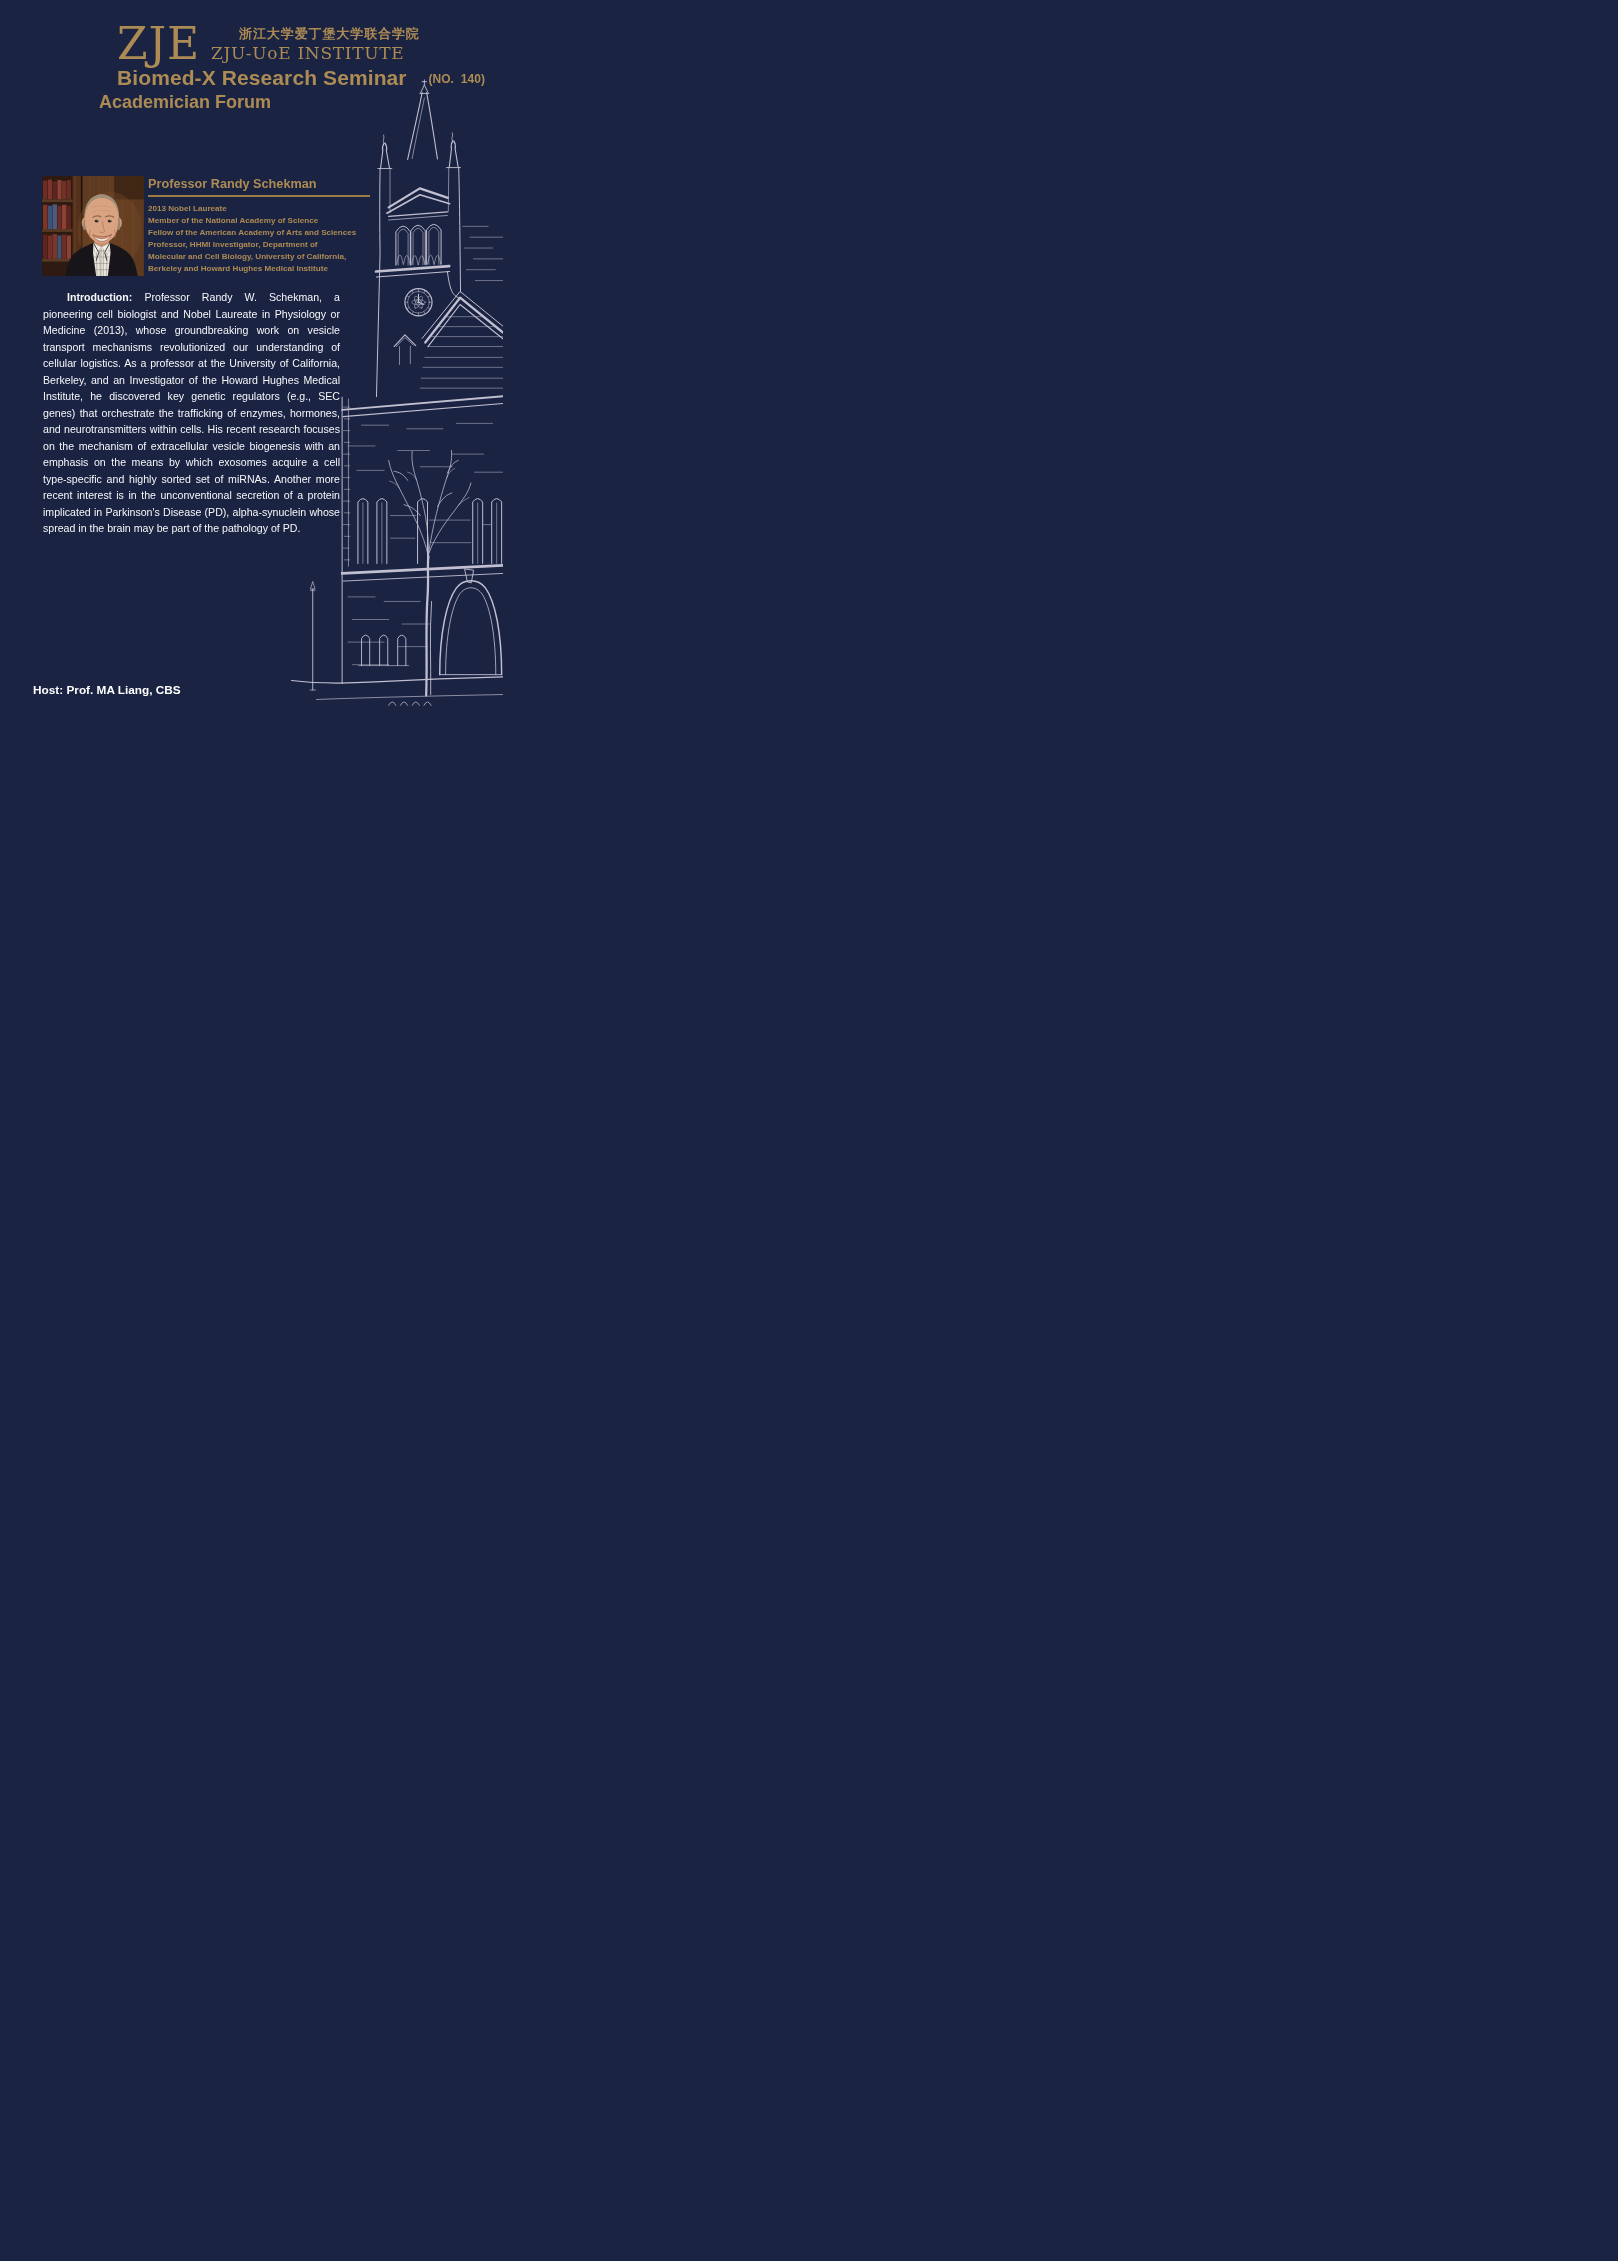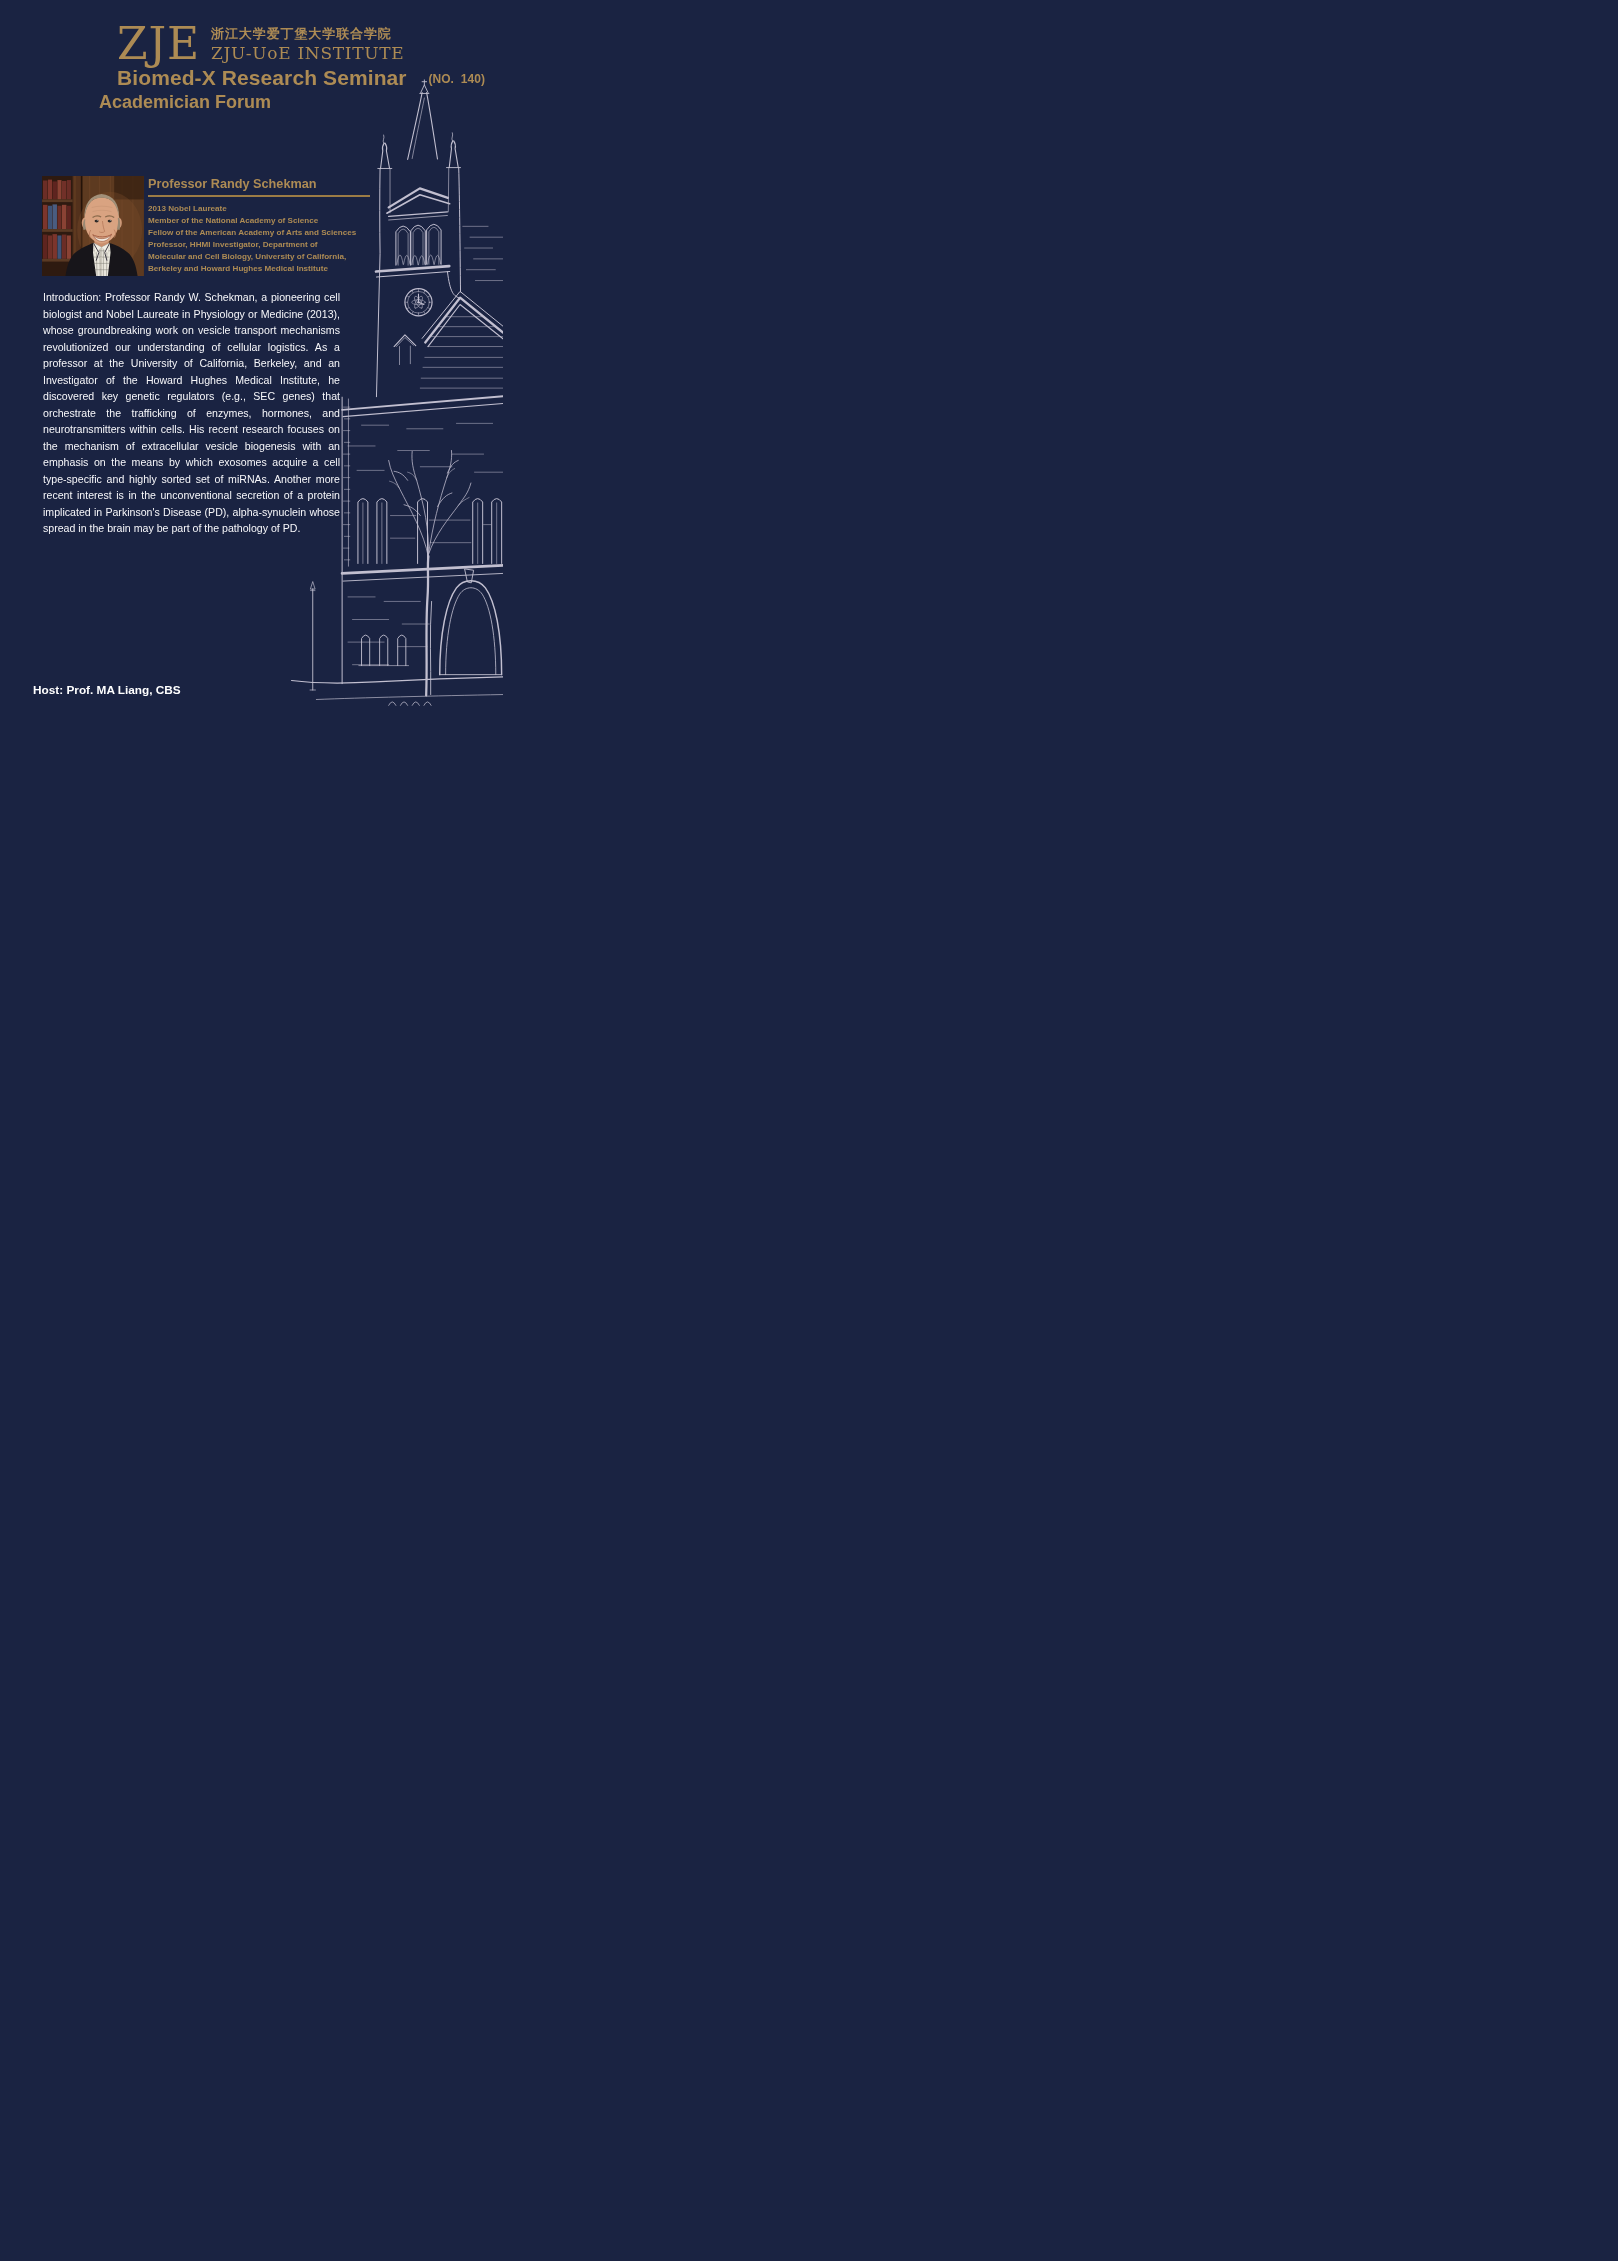--- a/index.html
+++ b/index.html
@@ -11,41 +11,41 @@
     font-family:"Liberation Sans",sans-serif;
     -webkit-font-smoothing:antialiased;
   }
   .layer{position:absolute;z-index:1;}
   .building-svg{position:absolute;inset:0;width:100%;height:100%;z-index:0;opacity:.96;}
 
   
   .logo-row{left:117px;top:22px;display:flex;gap:11px;color:#ad8b54;}
   .zje{font-family:"DejaVu Serif",serif;font-size:44px;line-height:.98;letter-spacing:0.9px;}
   .inst{padding-top:4.5px;}
-  .inst-cn{font-size:13px;font-weight:700;letter-spacing:0.9px;line-height:1.15;}
+  .inst-cn{font-size:13px;font-weight:700;letter-spacing:0.9px;line-height:1.15;margin-left:28px;}
   .inst-en{font-family:"DejaVu Serif",serif;font-size:17px;letter-spacing:0.7px;margin-top:2px;}
   .series-row{left:117px;top:66px;color:#ad8b54;white-space:nowrap;}
   .series{font-size:21px;font-weight:700;letter-spacing:0.1px;}
   .series-no{font-size:12px;font-weight:700;margin-left:22px;word-spacing:3.6px;position:relative;top:-1.8px;}
   .forum{left:99px;top:92px;width:317px;font-size:18px;font-weight:700;color:#ad8b54;}
 
   
   .title{left:42px;top:116px;width:360px;font-size:20.4px;line-height:1.16;font-weight:700;color:#ffffff;letter-spacing:0.1px;}
 
   
   .photo{left:42px;top:176px;width:102px;height:100px;}
   .photo svg{display:block;width:100%;height:100%;}
   .speaker-info{left:148px;top:177px;width:240px;}
   .speaker-name{font-size:12.7px;font-weight:700;color:#ad8b54;}
   .speaker-rule{width:222px;height:2.3px;background:#9c7c45;margin:4.1px 0 5.9px 0;}
   .cred{font-size:8.1px;font-weight:700;color:#ad8b54;line-height:1.48;}
 
   
   .intro{left:43px;top:289px;width:297px;font-size:10.6px;line-height:16.5px;color:#f7f7fa;text-align:justify;}
-  .intro-label{font-weight:400;}
+  .intro-label{font-weight:700;margin-left:24px;}
 
   
   .schedule{left:43px;top:604px;color:#ad8b54;white-space:nowrap;}
   .sch-bold{font-size:11.8px;font-weight:700;margin-bottom:5px;}
   .sch-light{font-size:11px;font-weight:400;margin-bottom:2.7px;}
 
   
   .host{left:33px;top:683px;font-size:11.8px;font-weight:700;color:#ffffff;white-space:nowrap;}
 </style>
 </head>

